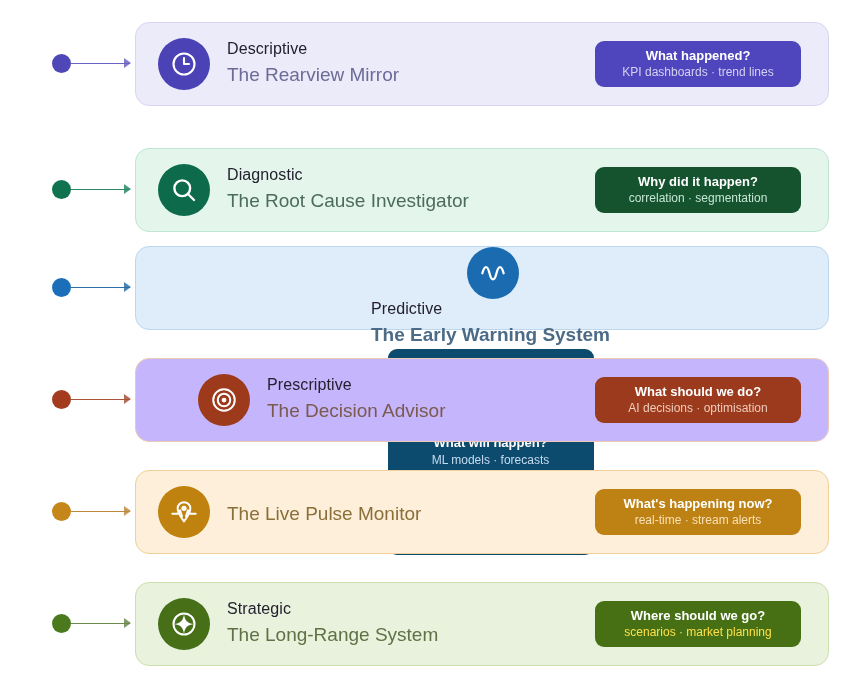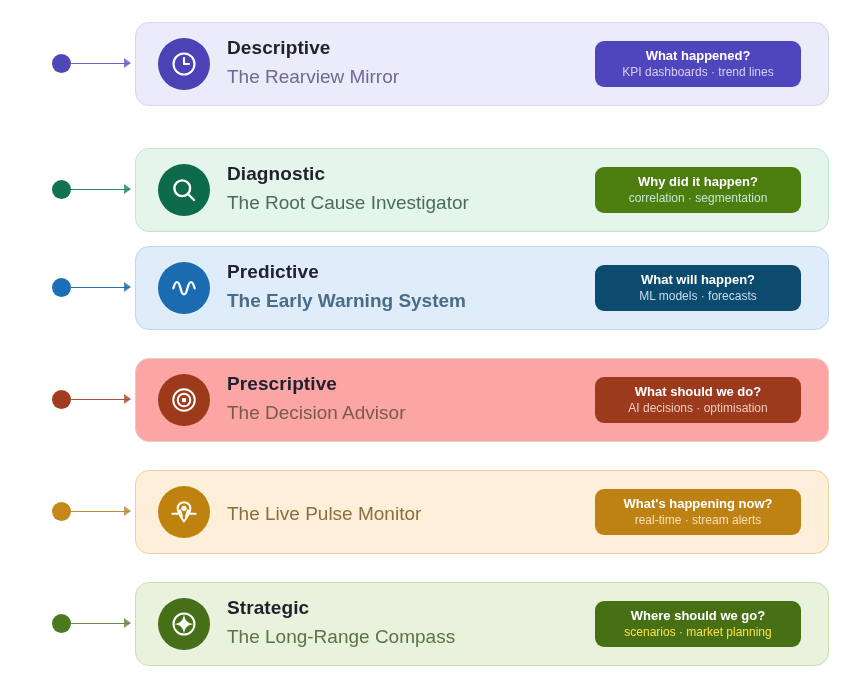--- a/index.html
+++ b/index.html
@@ -92,22 +92,22 @@
 
   .labels {
     margin-left: 17px;
     display: flex;
     flex-direction: column;
     justify-content: center;
     flex: 1 1 auto;
     min-width: 0;
   }
   .stage-title {
-    font-size: 19px;
-    font-weight: bold;
+    font-size: 16px;
+    font-weight: normal;
     color: #23212e;
     line-height: 1.2;
     letter-spacing: .1px;
   }
   .stage-subtitle {
     font-size: 19px;
     line-height: 1.45;
     margin-top: 3px;
   }
 
@@ -174,33 +174,33 @@
         <div class="icon-badge" style="background: rgb(13, 107, 76);">
           <svg width="30" height="30" viewBox="0 0 24 24" fill="none" stroke="#ffffff" stroke-width="1.9" stroke-linecap="round" stroke-linejoin="round">
       <circle cx="10.6" cy="10.6" r="6.3"></circle>
             <path d="M15.2 15.2 L20 20"></path>
           </svg>
         </div>
         <div class="labels">
           <div class="stage-title">Diagnostic</div>
           <div class="stage-subtitle" style="color: rgb(76, 107, 94);">The Root Cause Investigator</div>
         </div>
-        <div class="pill" style="background: #4d7c0f;">
+        <div class="pill" style="background: #14532d;">
           <div class="pill-question">Why did it happen?</div>
           <div class="pill-detail" style="color: rgb(196, 230, 213);">correlation · segmentation</div>
         </div>
       </div>
     </div>
     <div class="row" style="top: 232px;">
       <div class="connector" style="color: rgb(44, 111, 168);">
         <div class="node-dot" style="background: rgb(26, 111, 184);"></div>
         <div class="connector-line" style="background: rgb(44, 111, 168);"></div>
         <div class="connector-arrow"></div>
       </div>
-      <div class="card" style="background: rgb(223, 236, 249); border-color: rgb(188, 216, 240);">
+      <div class="card" style="background: rgb(223, 236, 249); border-color: rgb(188, 216, 240); flex-direction: column;">
         <div class="icon-badge" style="background: rgb(27, 107, 176);">
           <svg width="30" height="30" viewBox="0 0 24 24" fill="none" stroke="#ffffff" stroke-width="1.8" stroke-linecap="round" stroke-linejoin="round">
       <path d="M3.5 12.2 C5.2 5.6, 7.6 5.6, 9.2 12.2 C10.8 18.8, 13.2 18.8, 14.8 12.2
                C16.4 5.6, 18.8 5.6, 20.5 12.2"></path>
           </svg>
         </div>
         <div class="labels">
           <div class="stage-title">Predictive</div>
           <div class="stage-subtitle" style="color: rgb(76, 107, 135); font-weight: bold;">The Early Warning System</div>
         </div>
@@ -209,21 +209,21 @@
           <div class="pill-detail" style="color: rgb(198, 220, 240);">ML models · forecasts</div>
         </div>
       </div>
     </div>
     <div class="row" style="top: 344px;">
       <div class="connector" style="color: rgb(169, 84, 58);">
         <div class="node-dot" style="background: rgb(163, 60, 30);"></div>
         <div class="connector-line" style="background: rgb(169, 84, 58);"></div>
         <div class="connector-arrow"></div>
       </div>
-      <div class="card" style="background: #fca5a5; border-color: rgb(237, 201, 182);">
+      <div class="card" style="background: #c4b5fd; border-color: rgb(237, 201, 182); padding-left: 40px;">
         <div class="icon-badge" style="background: rgb(157, 58, 28);">
           <svg width="30" height="30" viewBox="0 0 24 24" fill="none" stroke="#ffffff" stroke-width="1.6" stroke-linecap="round" stroke-linejoin="round">
       <circle cx="12" cy="12" r="8.6"></circle>
             <circle cx="12" cy="12" r="5"></circle>
       <circle cx="12" cy="12" r="1.9" fill="#ffffff" stroke="none"></circle>
           </svg>
         </div>
         <div class="labels">
           <div class="stage-title">Prescriptive</div>
           <div class="stage-subtitle" style="color: rgb(122, 90, 76);">The Decision Advisor</div>
@@ -268,21 +268,21 @@
       <div class="card" style="background: rgb(233, 242, 221); border-color: rgb(203, 224, 174);">
         <div class="icon-badge" style="background: rgb(70, 111, 24);">
           <svg width="30" height="30" viewBox="0 0 24 24" fill="none" stroke="#ffffff" stroke-width="1.6" stroke-linecap="round" stroke-linejoin="round">
       <circle cx="12" cy="12" r="8.4"></circle>
       <path d="M12 3.9 C12.6 9.2, 14.8 11.4, 20.1 12 C14.8 12.6, 12.6 14.8, 12 20.1
                C11.4 14.8, 9.2 12.6, 3.9 12 C9.2 11.4, 11.4 9.2, 12 3.9 Z" fill="#ffffff" stroke="none"></path>
           </svg>
         </div>
         <div class="labels">
           <div class="stage-title">Strategic</div>
-          <div class="stage-subtitle" style="color: rgb(95, 114, 69);">The Long-Range Compass</div>
+          <div class="stage-subtitle" style="color: rgb(95, 114, 69);">The Long-Range System</div>
         </div>
         <div class="pill" style="background: rgb(71, 112, 20);">
           <div class="pill-question">Where should we go?</div>
           <div class="pill-detail" style="color: #fde047;">scenarios · market planning</div>
         </div>
       </div>
     </div>
   </div>
 
 </body></html>

